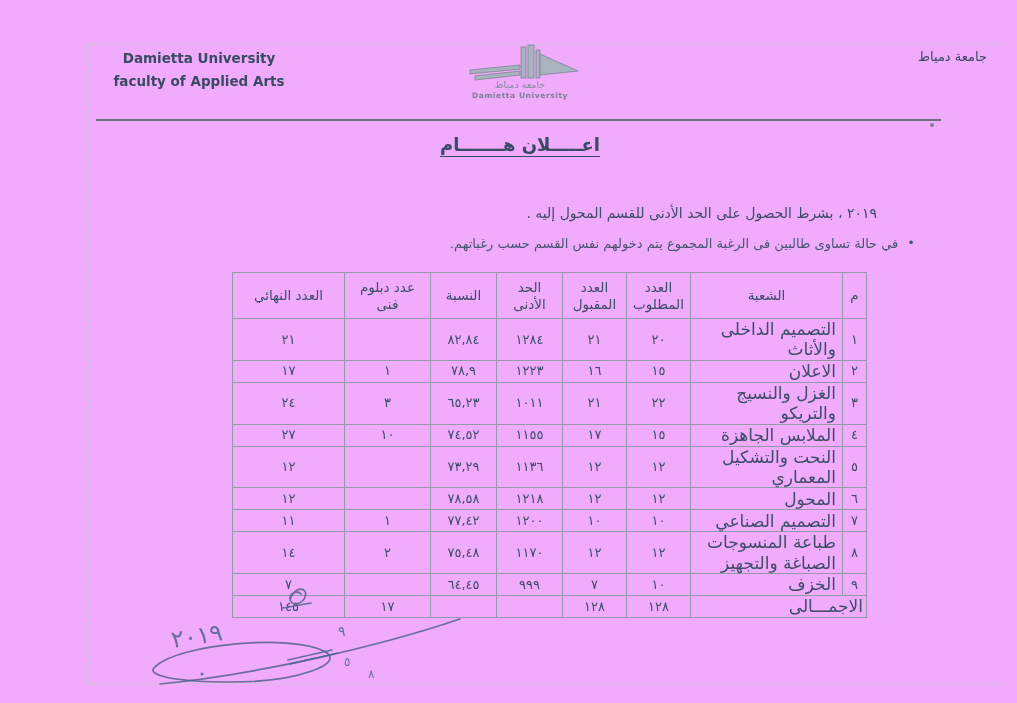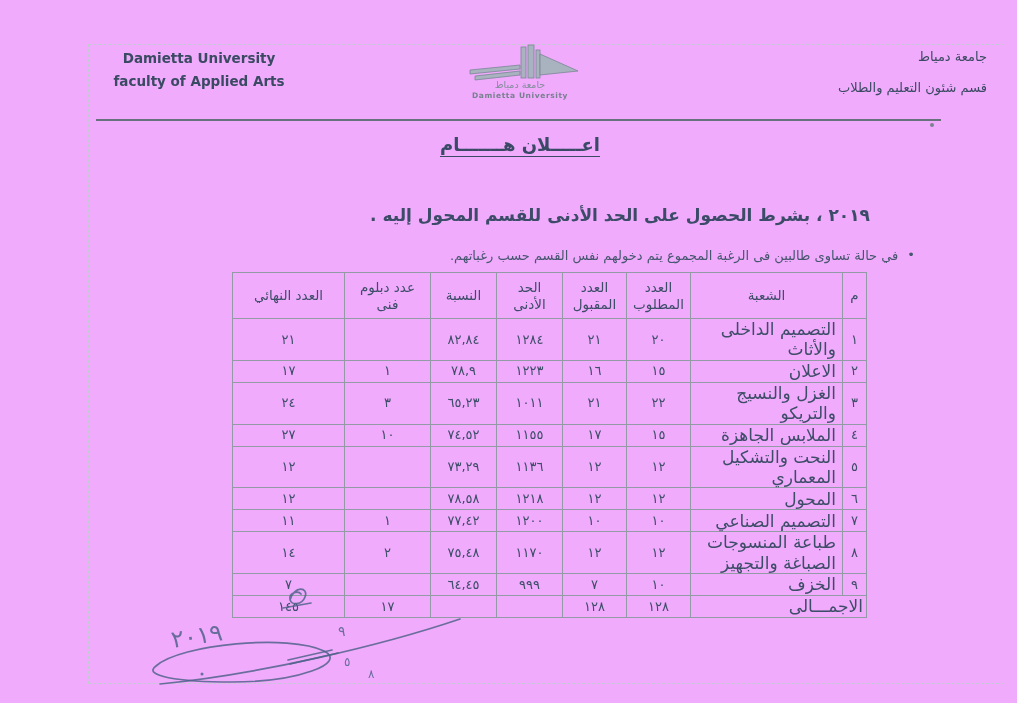--- a/index.html
+++ b/index.html
@@ -22,23 +22,23 @@
 4b5d;}
   .rule::after{content:"";position:absolute;right:7px;top:2px;width:4px;height:4px;
                border-radius:50%;background:#78818e;}
   
   .title{position:absolute;left:0;top:134px;width:1040px;text-align:center;direction:rtl;
          font-size:18px;font-weight:bold;color:#3a4a66;}
   .title span{text-decoration:underline;text-underline-offset:5px;}
   
   .b1l1{position:absolute;right:70px;top:172px;direction:rtl;text-align:right;
         font-size:14px;white-space:nowrap;word-spacing:1px;color:#3c4c68;}
-  .b1l2{position:absolute;right:147px;top:205px;direction:rtl;text-align:right;
-        font-size:17px;white-space:nowrap;font-weight:700;color:#3c4c68;}
-  .b2{position:absolute;right:102px;top:248px;direction:rtl;text-align:right;
+  .b1l2{position:absolute;right:140px;top:205px;direction:rtl;text-align:right;
+        font-size:14px;white-space:nowrap;font-weight:400;color:#3c4c68;}
+  .b2{position:absolute;right:102px;top:236px;direction:rtl;text-align:right;
       font-size:13px;white-space:nowrap;color:#46566f;}
   .blt{display:inline-block;margin-left:9px;font-size:13px;transform:translateY(-1px);}
   
   .tblwrap{position:absolute;left:232px;top:272px;}
   table.tbl{border-collapse:collapse;width:634px;table-layout:fixed;direction:rtl;}
   .tbl th,.tbl td{border:1px solid #929aa6;padding:0 3px;text-align:center;
                   vertical-align:middle;color:#3d4d68;}
   .tbl thead tr{height:46px;}
   .tbl th{font-size:13.5px;font-weight:500;line-height:1.25;}
   .tbl tbody tr{height:22px;}
@@ -75,21 +75,20 @@
         <path d="M27,32 L72,27 L72,31 L27,36 Z"></path>
         <path d="M92,10 L130,27 L92,31 Z"></path>
       </g>
       <text x="72" y="44" text-anchor="middle" font-size="9.5" fill="#828d9b">جامعة دمياط</text>
       <text x="72" y="54" text-anchor="middle" font-size="7.5" letter-spacing="0.6" font-weight="bold" fill="#76818f">Damietta University</text>
     </svg>
   </div>
 
   <div class="ar-header">
     <div>جامعة دمياط</div>
-    <div class="dept">قسم شئون التعليم والطلاب</div>
   </div>
 
   <div class="rule"></div>
 
   <div class="title">
     <span>اعـــــلان هـــــــام</span>
   </div>
 
   <div class="b1l2">٢٠١٩ ، بشرط الحصول على الحد الأدنى للقسم المحول إليه .</div>
   <div class="b2"><span class="blt">•</span><span>في حالة تساوى طالبين فى الرغبة المجموع يتم دخولهم نفس القسم  حسب رغباتهم.</span></div>

